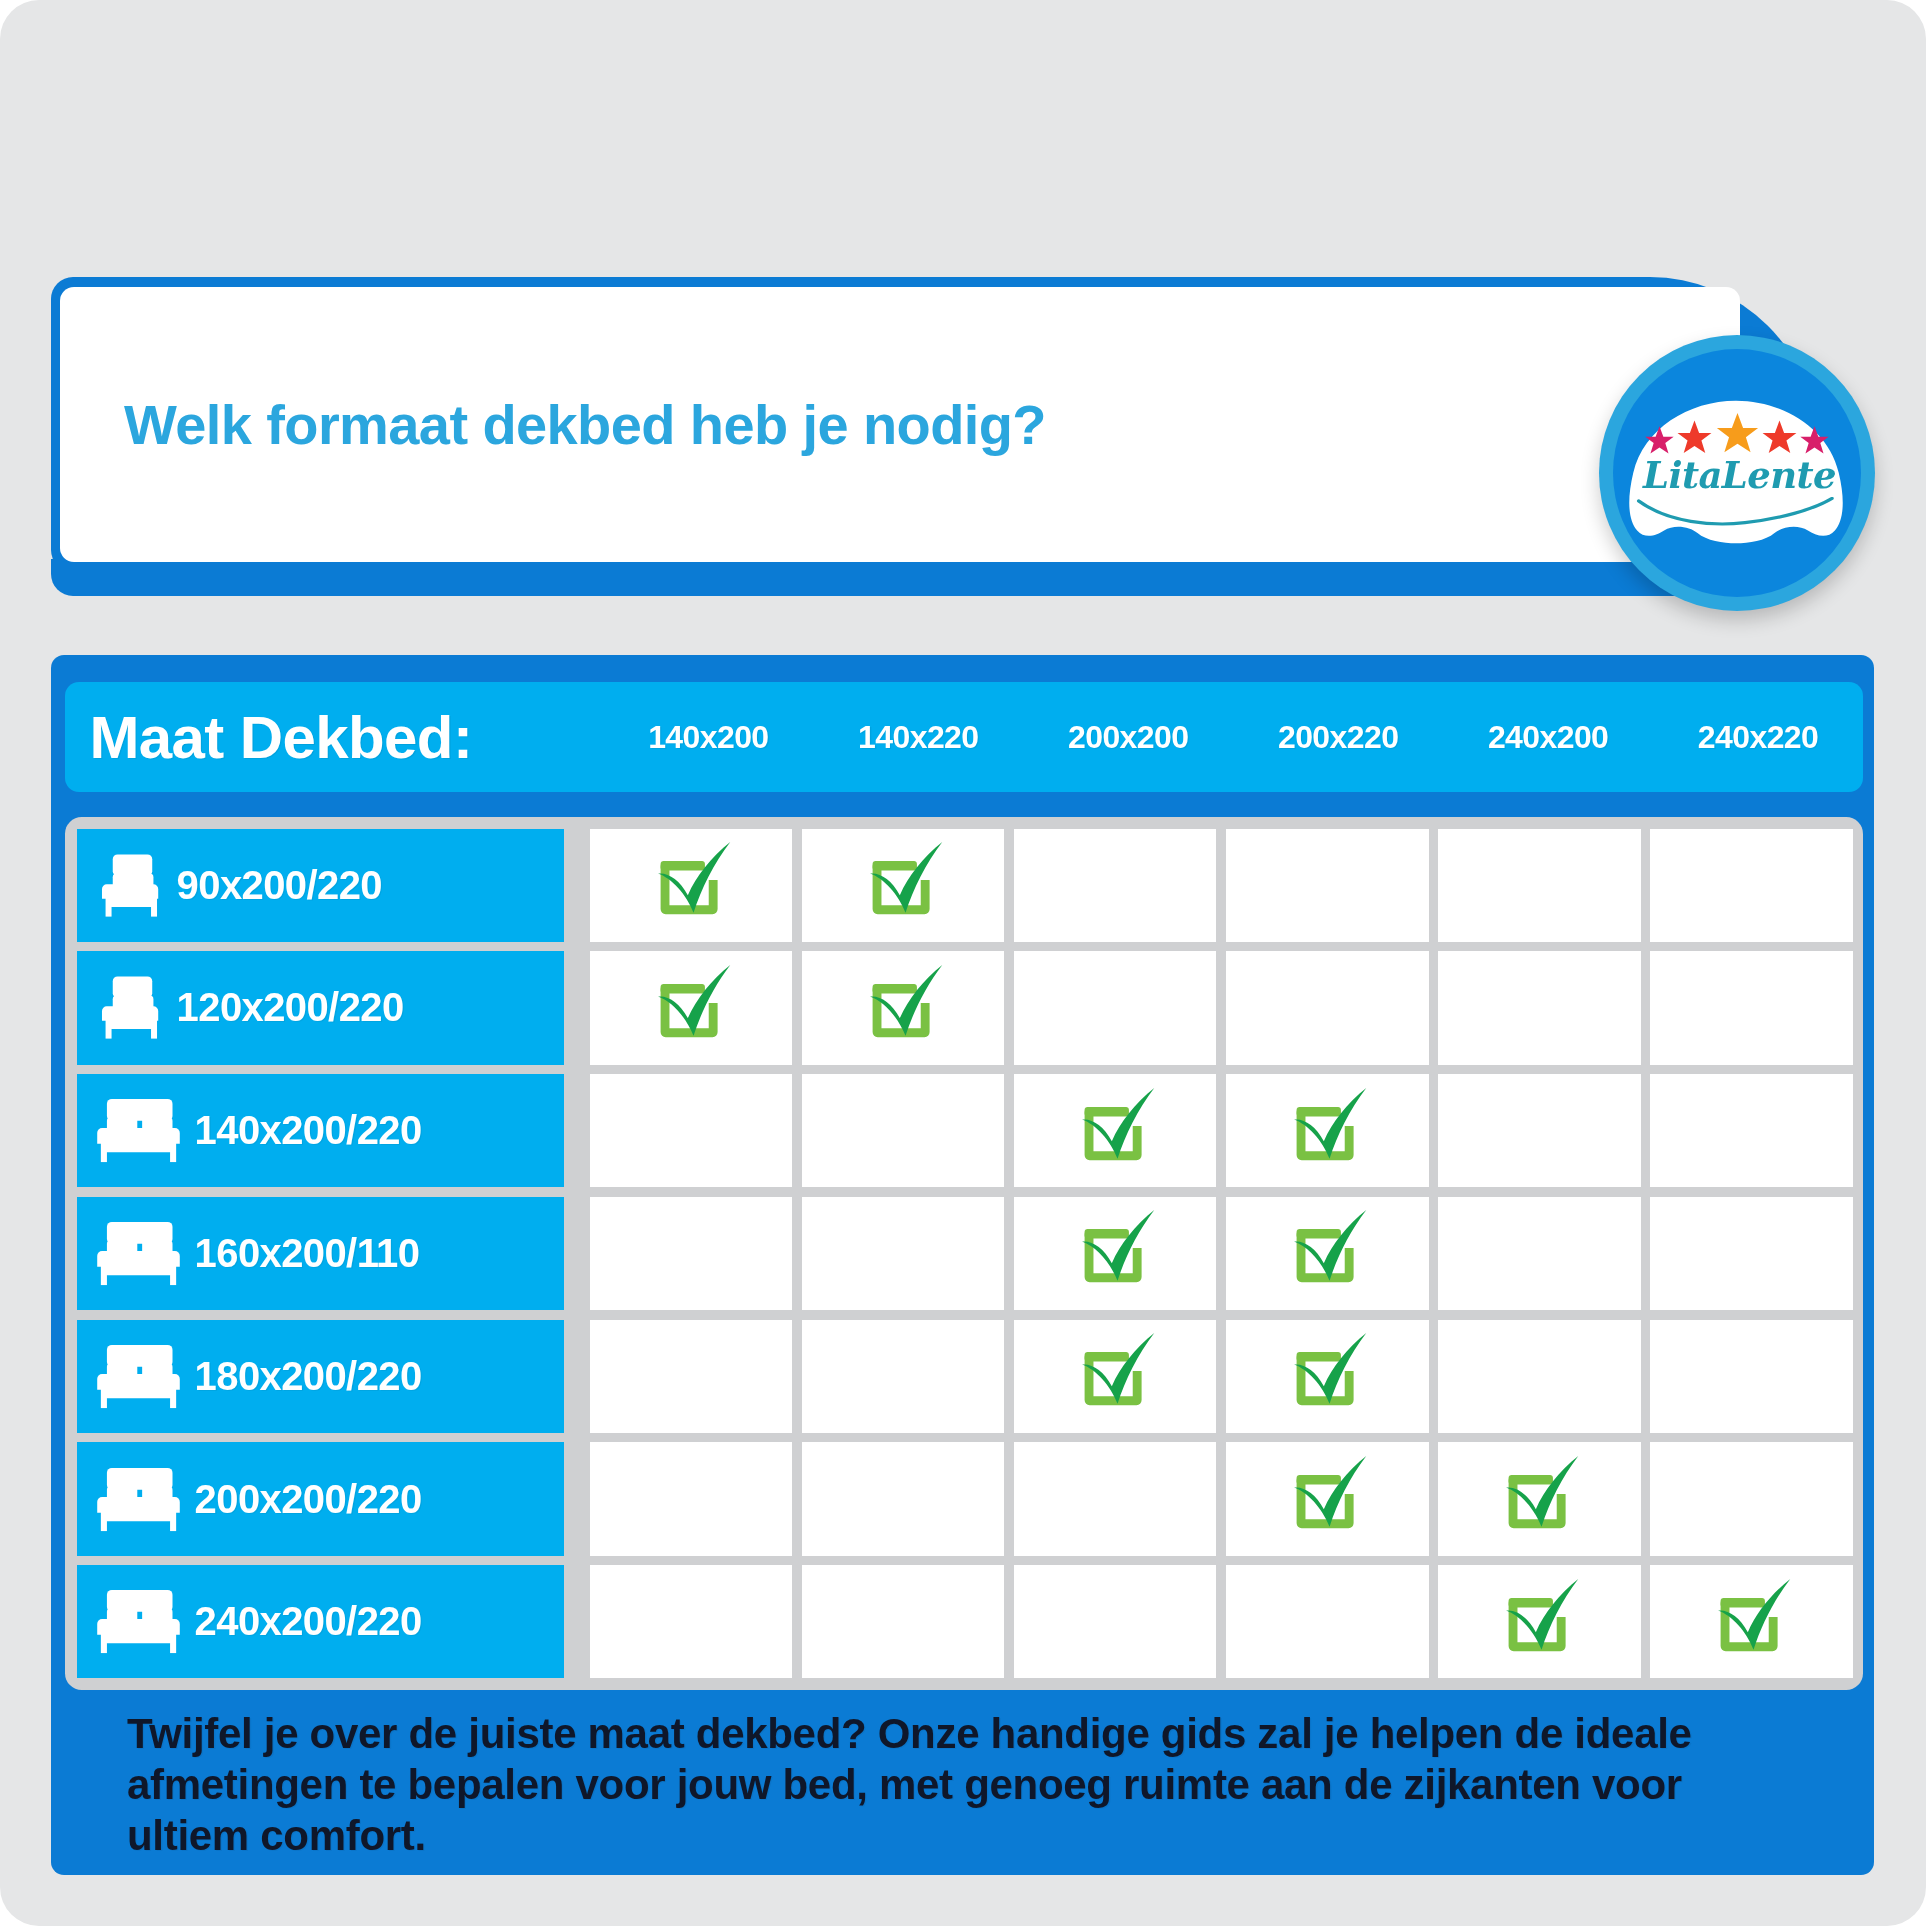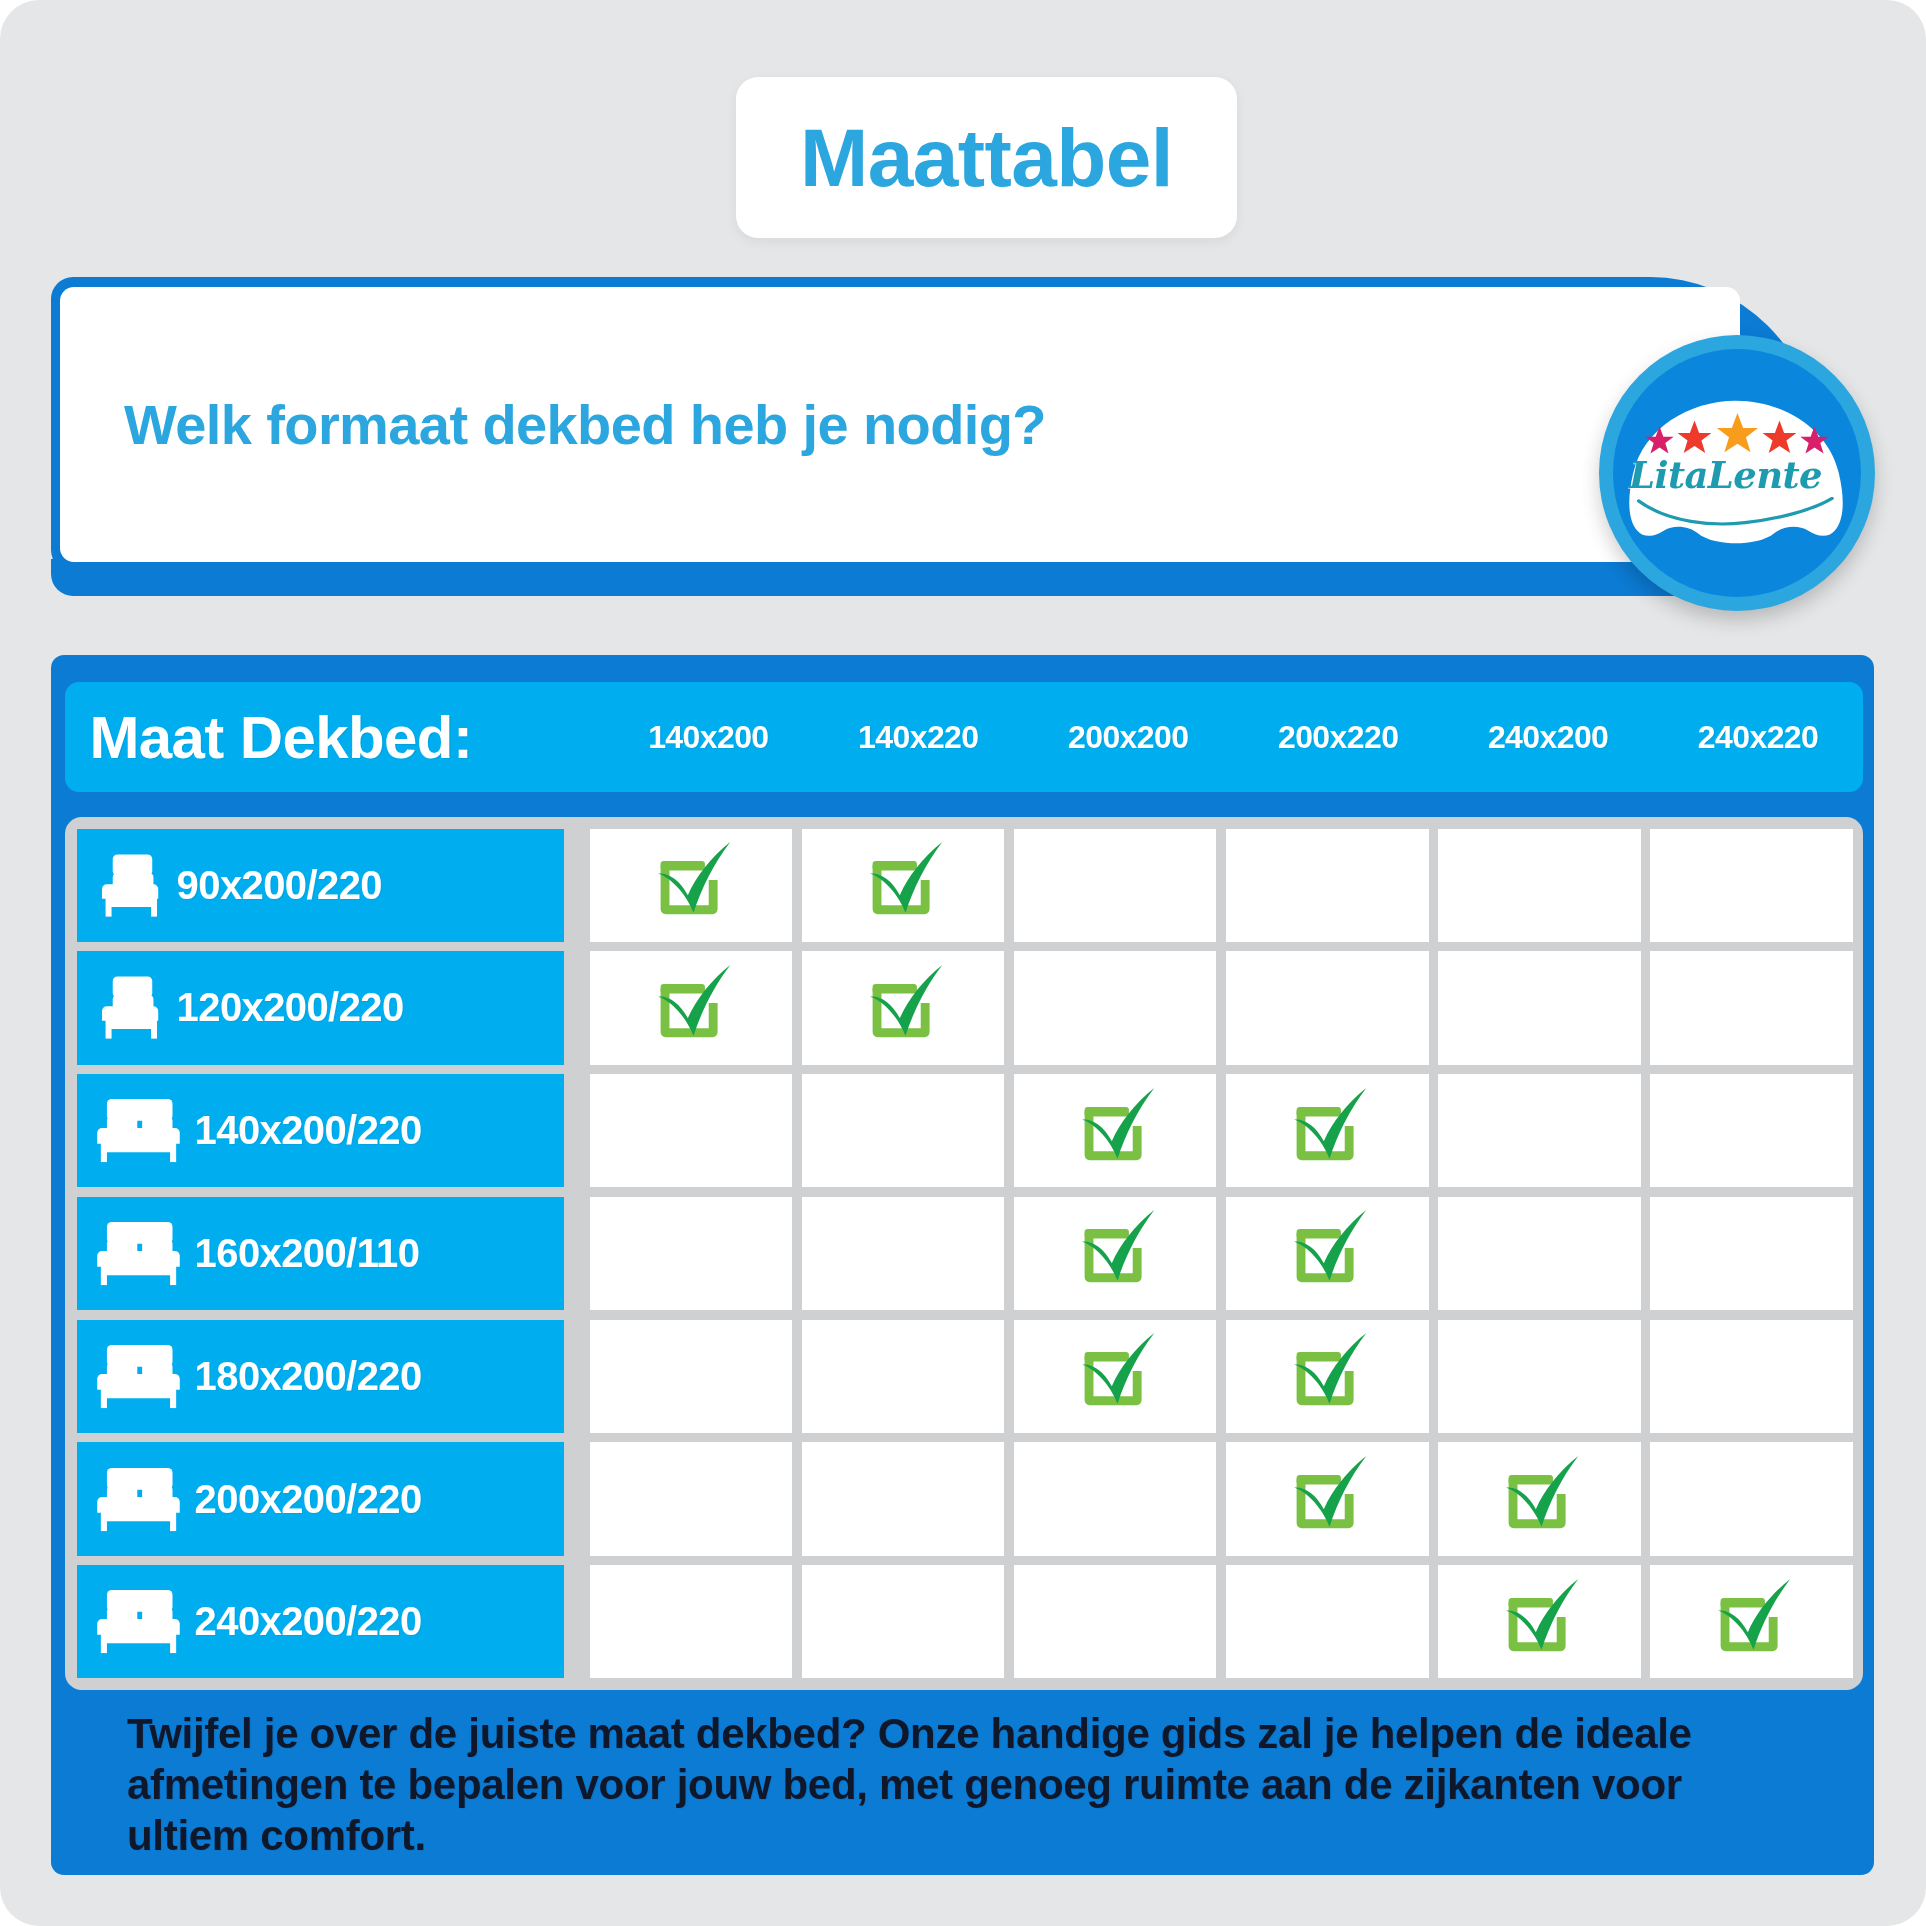--- a/index.html
+++ b/index.html
@@ -130,21 +130,21 @@
     width: 186px;
     height: 45px;
     display: flex;
     align-items: flex-end;
     justify-content: center;
     gap: 1.3px;
   }
   .badge-stars svg { display: block; }
   .badge-script {
     position: absolute;
-    left: 18px;
+    left: 32px;
     top: 122px;
     width: 217px;
     text-align: center;
     color: #1f9bb0;
     font-family: "DejaVu Serif", serif;
     font-style: italic;
     font-size: 37px;
     font-weight: bold;
     letter-spacing: -0.6px;
     line-height: 1;
@@ -290,23 +290,20 @@
     line-height: 1.22;
     letter-spacing: -0.3px;
     text-shadow: 1.3px 1.3px 0 rgba(0,0,0,0.05);
   }
 </style>
 </head>
 <body>
 
 <div class="page">
 
-  <div class="title-card">
-    <div class="title-text">Maattabel</div>
-  </div>
 
   <div class="banner-wrap">
     <div class="banner-ribbon"></div>
     <div class="banner-ribbon-foot"></div>
     <div class="banner-white">
       <div class="banner-text">Welk formaat dekbed heb je nodig?</div>
     </div>
   </div>
 
   <div class="badge">

